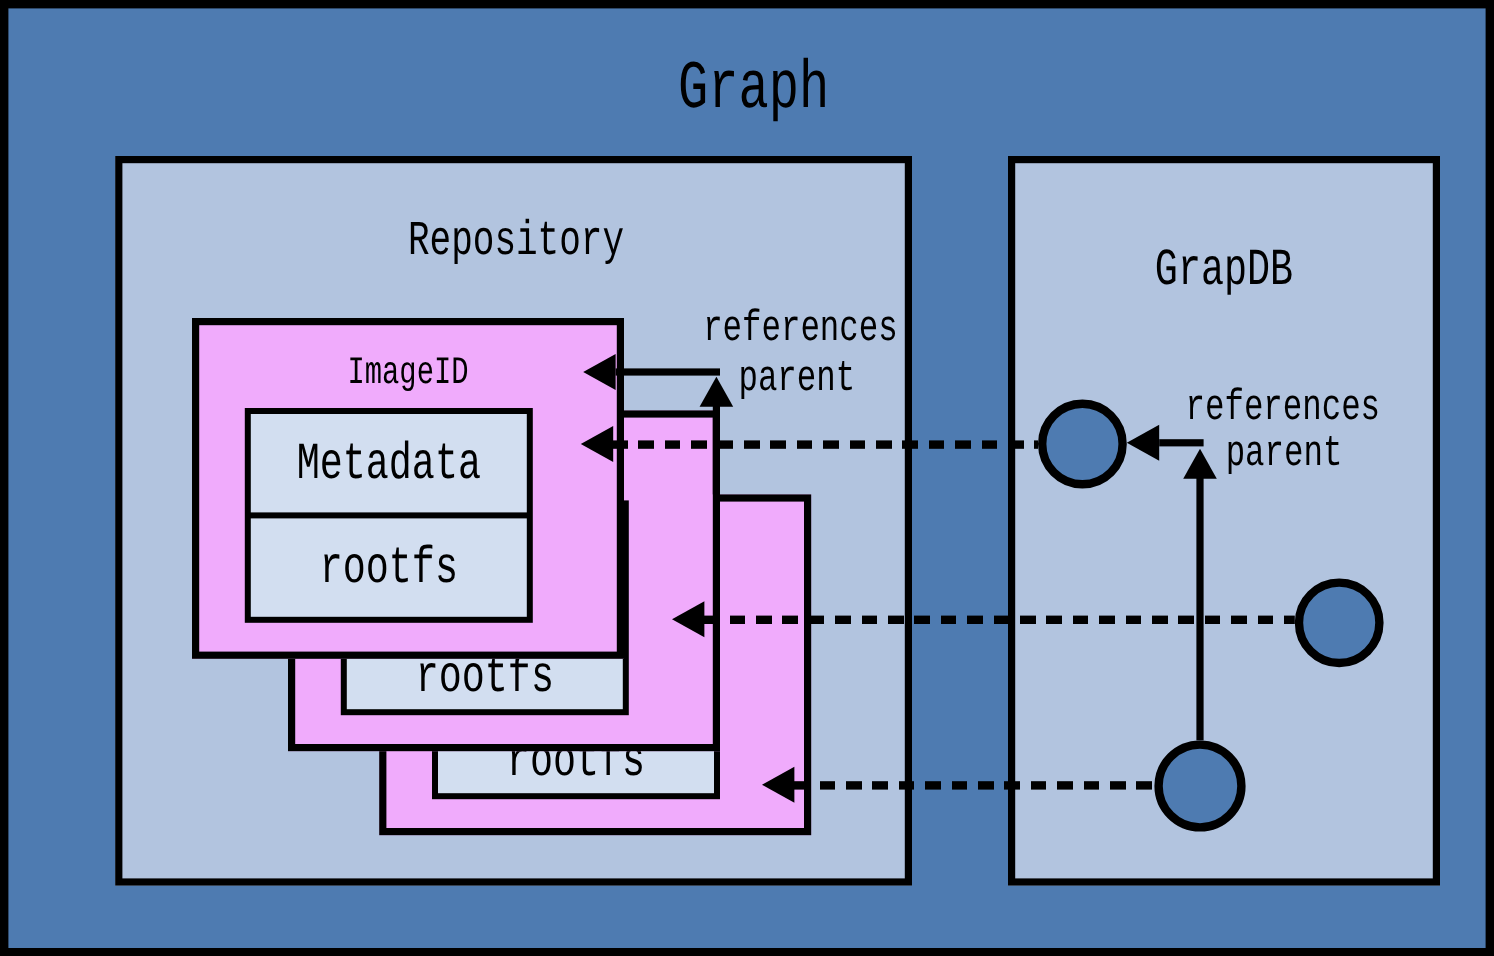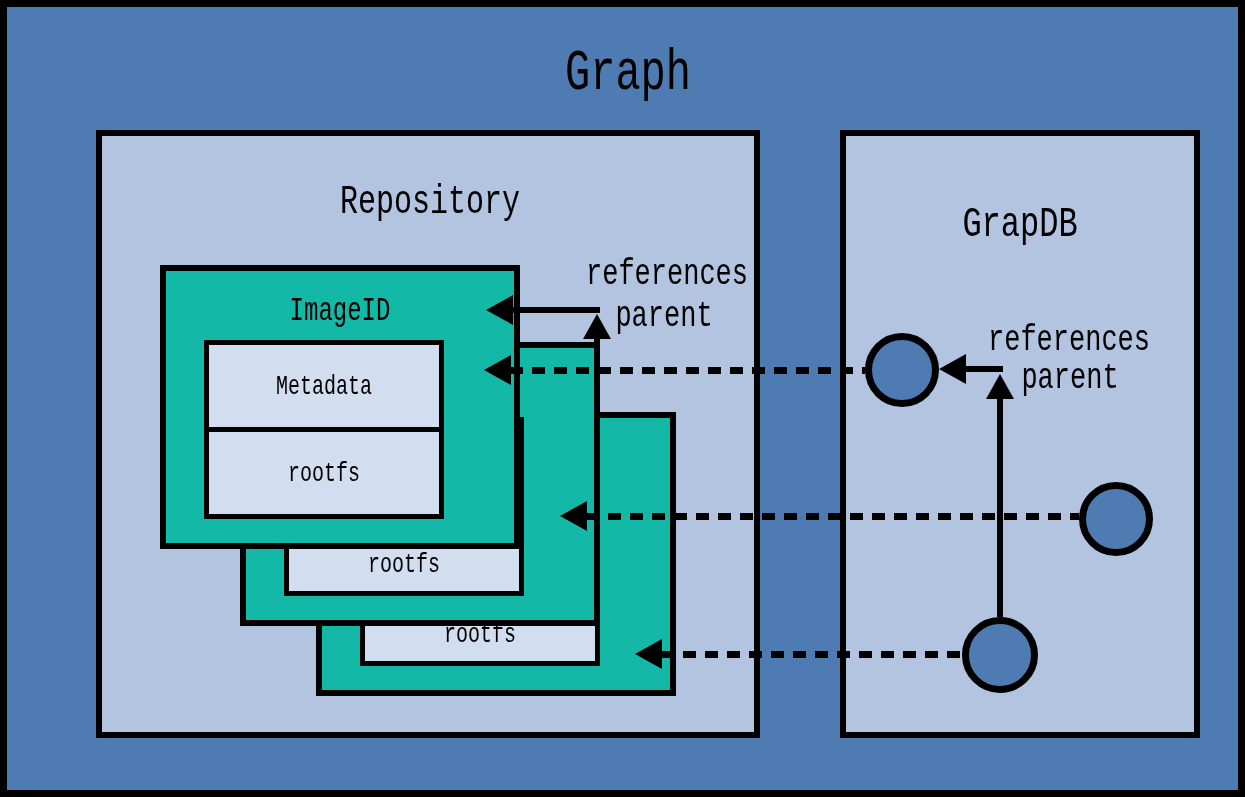--- a/index.html
+++ b/index.html
@@ -18,21 +18,21 @@
     position:absolute;
     box-sizing:border-box;
     border:6px solid #000;
     background:#b2c4df;
   }
   .card{
     position:absolute;
     box-sizing:border-box;
     width:360px;height:284px;
     border:6px solid #000;
-    background:#14b8a6;
+    background:#f0abfc;
   }
   .card-title{
     position:absolute;
     left:0;right:0;top:27px;
     text-align:center;
     font-size:24px;
   }
   .rows{
     position:absolute;
     left:38px;top:69px;
@@ -43,21 +43,21 @@
     display:flex;
     flex-direction:column;
     gap:5px;
   }
   .row{
     flex:1;
     background:#d2def0;
     display:flex;
     align-items:center;
     justify-content:center;
-    font-size:20px;
+    font-size:32px;
   }
   .tall{display:inline-block;transform:scaleY(1.35);transform-origin:center;white-space:nowrap;}
   .lbl{
     position:absolute;
     transform:translate(-50%,-50%) scaleY(1.35);
     transform-origin:center;
     white-space:nowrap;
   }
   .hline{position:absolute;height:6px;background:#000;z-index:7;}
   .vline{position:absolute;width:6px;background:#000;z-index:7;}

